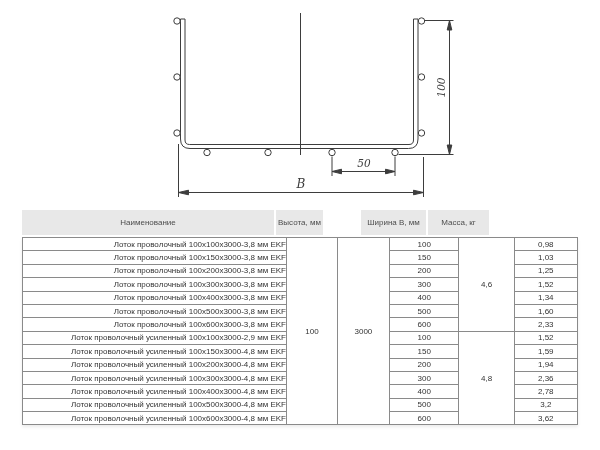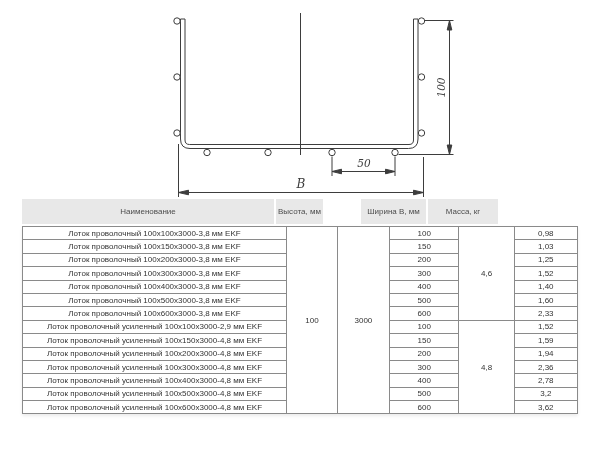--- a/index.html
+++ b/index.html
@@ -14,60 +14,60 @@
   .drawing-wrap{
     position:absolute;left:0;top:0;width:600px;height:205px;
   }
   .dim-label{
     font-family:"DejaVu Serif", serif;
     font-style:italic;
     fill:#3d3d3d;
   }
   
   .spec{
-    position:absolute;left:22px;top:199px;width:556px;
+    position:absolute;left:22px;top:210px;width:556px;
   }
   .thead{
     display:flex;gap:2px;height:25px;
   }
   .th{
     background:#e8e8e8;
     color:#4d4d4d;
     font-size:8px;line-height:9.5px;
     display:flex;align-items:center;justify-content:center;
     text-align:center;
     box-sizing:border-box;
     padding:0 2px;
   }
   .th-name{width:252px;}
   .th-height{width:47px;text-align:center;}
   .th-length{width:48px;}
   .th-width{width:65px;margin-left:36px;}
   .th-thick{width:51px;}
-  .th-mass{width:70px;}
+  .th-mass{width:61px;}
   .tbody{
     margin-top:2px;
     border-collapse:collapse;
     width:556px;
     table-layout:fixed;
     box-shadow:0 2px 3px rgba(0,0,0,0.08);
   }
   .tbody td{
     border:1px solid #8a8a8a;
     font-size:8px;
     color:#333333;
     height:12.4px;
     padding:0;
     text-align:center;
     vertical-align:middle;
     overflow:hidden;
     white-space:nowrap;
   }
   .tbody td.cell-name{
-    text-align:center;
+    text-align:right;
   }
 </style>
 </head>
 <body>
 
 <div class="drawing-wrap">
   <svg width="600" height="205" viewBox="0 0 600 205">
     <g stroke="#3d3d3d" stroke-width="1" fill="none">
 
       <path d="M 180.5 19 V 139 Q 180.5 148.5 190 148.5 H 408.5 Q 418 148.5 418 139 V 19"></path>
@@ -164,21 +164,21 @@
       <td>1,25</td>
     </tr>
     <tr>
       <td class="cell-name">Лоток проволочный 100x300x3000-3,8 мм EKF</td>
       <td>300</td>
       <td>1,52</td>
     </tr>
     <tr>
       <td class="cell-name">Лоток проволочный 100x400x3000-3,8 мм EKF</td>
       <td>400</td>
-      <td>1,40</td>
+      <td>1,34</td>
     </tr>
     <tr>
       <td class="cell-name">Лоток проволочный 100x500x3000-3,8 мм EKF</td>
       <td>500</td>
       <td>1,60</td>
     </tr>
     <tr>
       <td class="cell-name">Лоток проволочный 100x600x3000-3,8 мм EKF</td>
       <td>600</td>
       <td>2,33</td>

